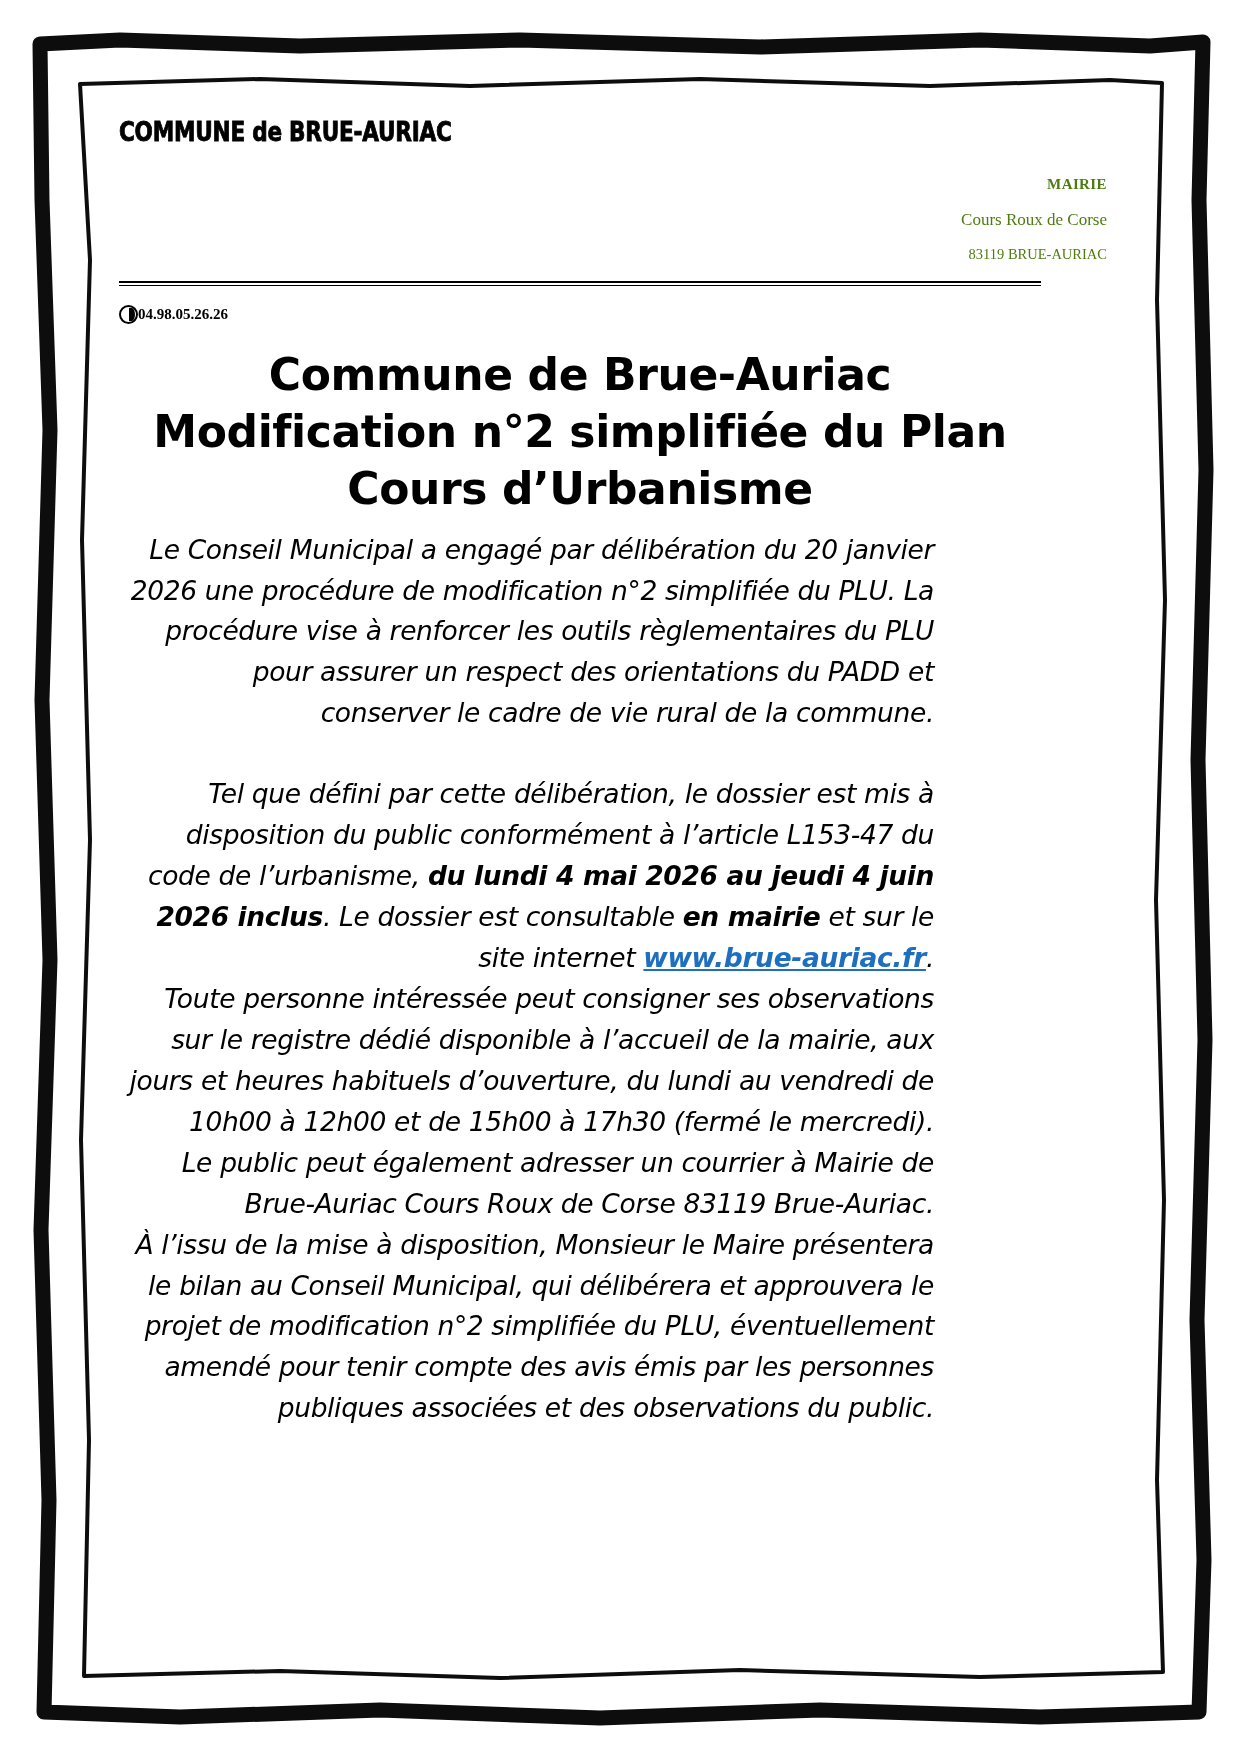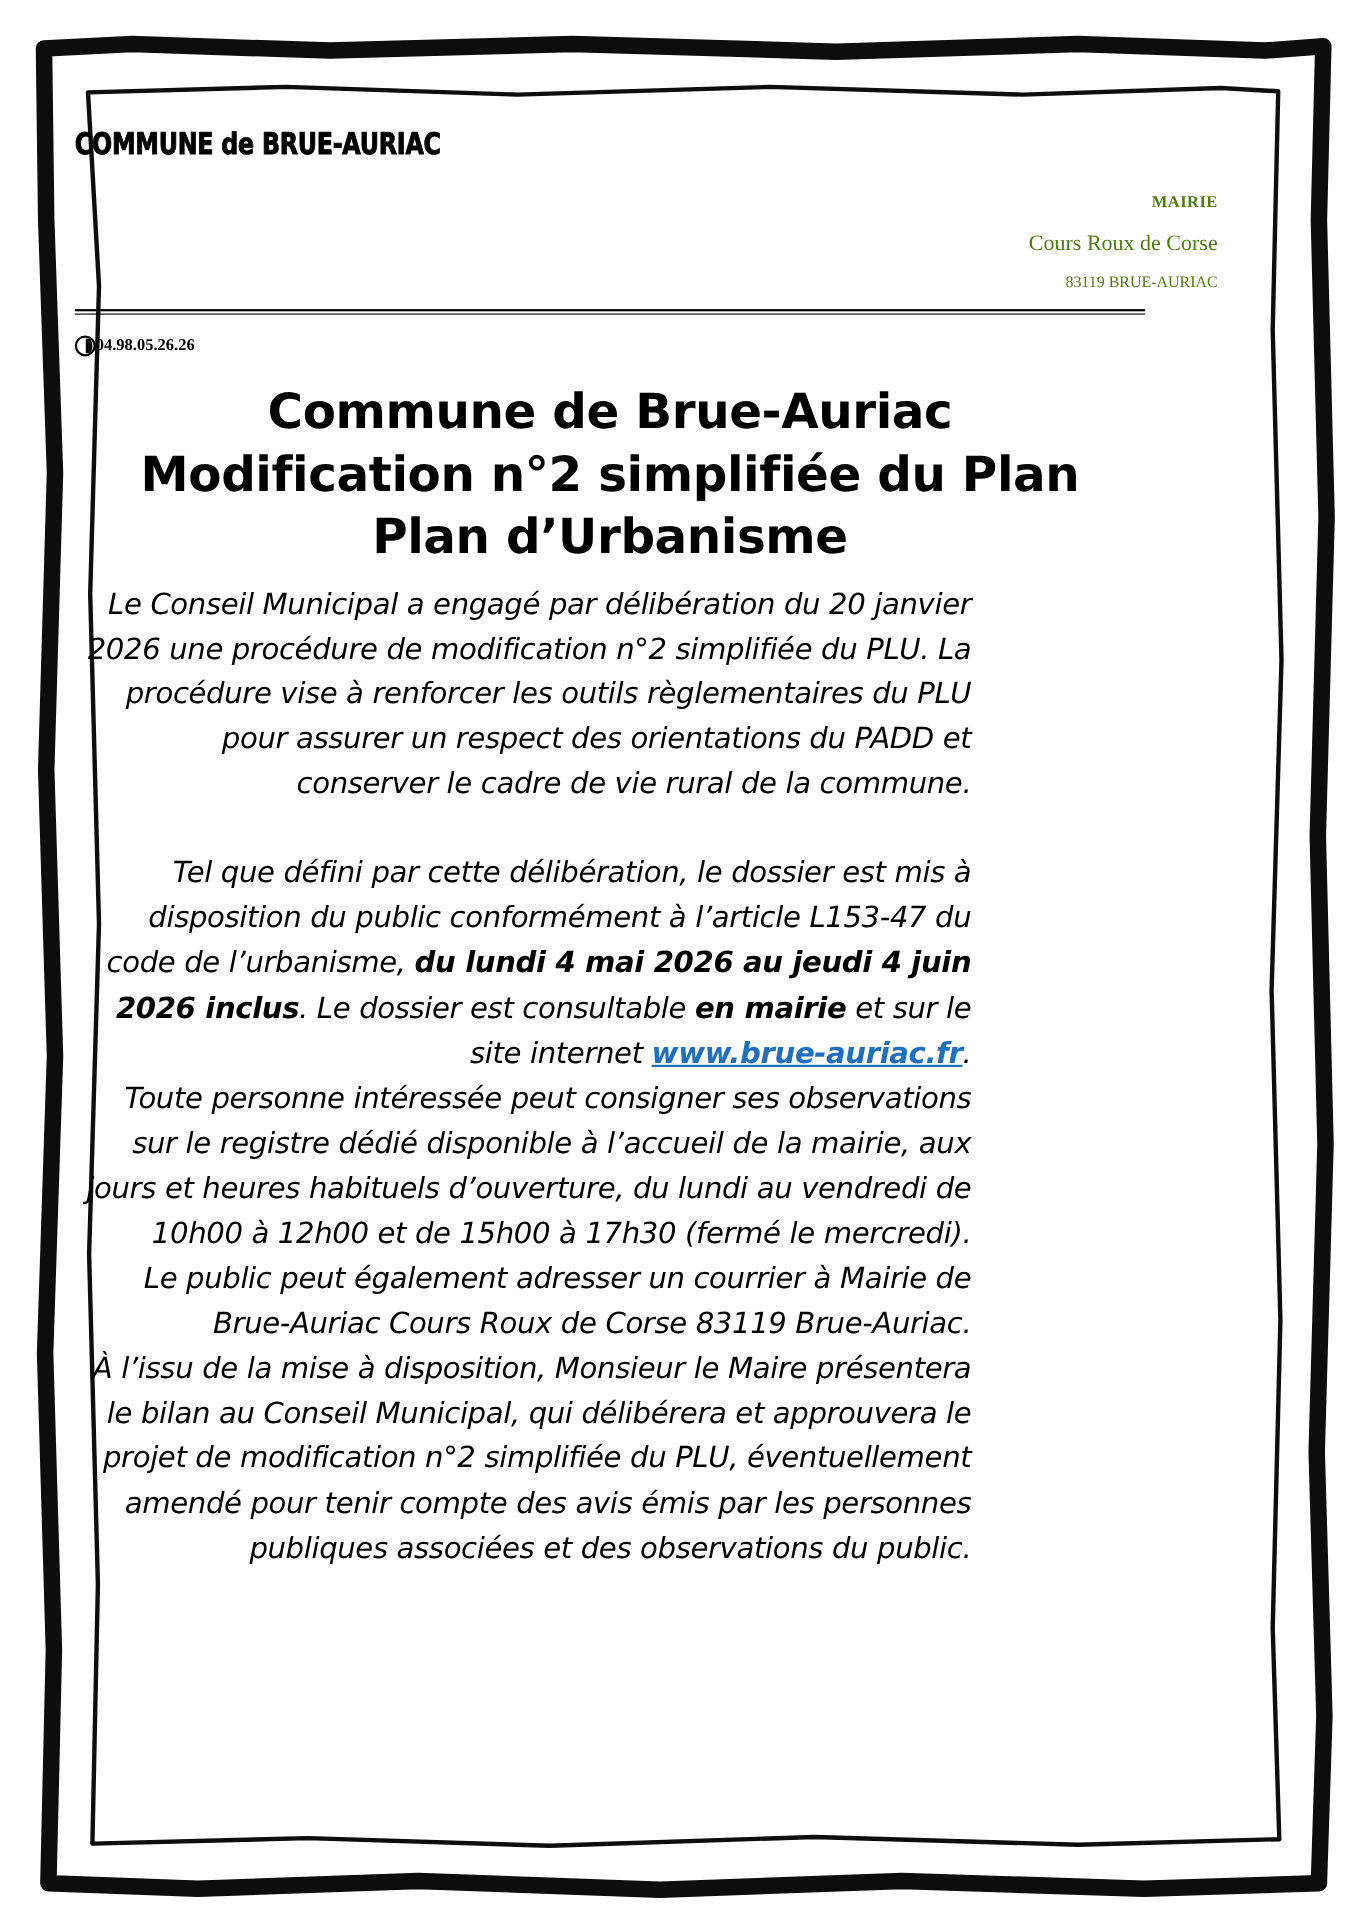--- a/index.html
+++ b/index.html
@@ -24,21 +24,21 @@
   }
   .frame-wrap svg { display: block; }
 
   
   .page {
     position: absolute;
     left: 0; top: 0;
     width: 1241px;
     height: 1485px;
     box-sizing: border-box;
-    padding: 118px 200px 0 68px;
+    padding: 118px 200px 0 119px;
   }
 
   
   .letterhead {
     position: relative;
     height: 150px;
   }
   .commune-title {
     font-family: "DejaVu Sans", sans-serif;
     font-weight: 700;
@@ -60,21 +60,21 @@
     font-family: "Liberation Serif", serif;
     color: #4d7c0f;
   }
   .addr-mairie {
     font-weight: 700;
     font-size: 15px;
     letter-spacing: 0.4px;
     margin-bottom: 17px;
   }
   .addr-street {
-    font-size: 20px;
+    font-size: 17px;
     margin-bottom: 16px;
   }
   .addr-city {
     font-size: 14.5px;
   }
 
   .rule-double {
     margin: 13px 0 0 0;
     border-top: 2.2px solid #000;
     border-bottom: 1.6px solid #000;
@@ -194,21 +194,21 @@
   <div class="contacts">
     <div class="contact-line">
       <span class="phone-icon"></span>
       <span>04.98.05.26.26</span>
     </div>
   </div>
 
   <h1 class="doc-title">
     <span>Commune de Brue-Auriac</span>
     <span>Modification n°2 simplifiée du Plan</span>
-    <span>Plan d’Urbanisme</span>
+    <span>Cours d’Urbanisme</span>
   </h1>
 
   <div class="body-copy">
 
     <p>Le Conseil Municipal a engagé par délibération du 20 janvier 2026 une procédure de modification n°2 simplifiée du PLU. La procédure vise à renforcer les outils règlementaires du PLU pour assurer un respect des orientations du PADD et conserver le cadre de vie rural de la commune.</p>
 
     <div class="para-gap"></div>
 
     <p><span>Tel que défini par cette délibération, le dossier est mis à disposition du public conformément à l’article L153-47 du code de l’urbanisme, </span><b>du lundi 4 mai 2026 au jeudi 4 juin 2026 inclus</b><span>. Le dossier est consultable </span><b>en mairie</b><span> et sur le site internet </span><a class="link" href="#">www.brue-auriac.fr</a><span>.</span></p>
 

